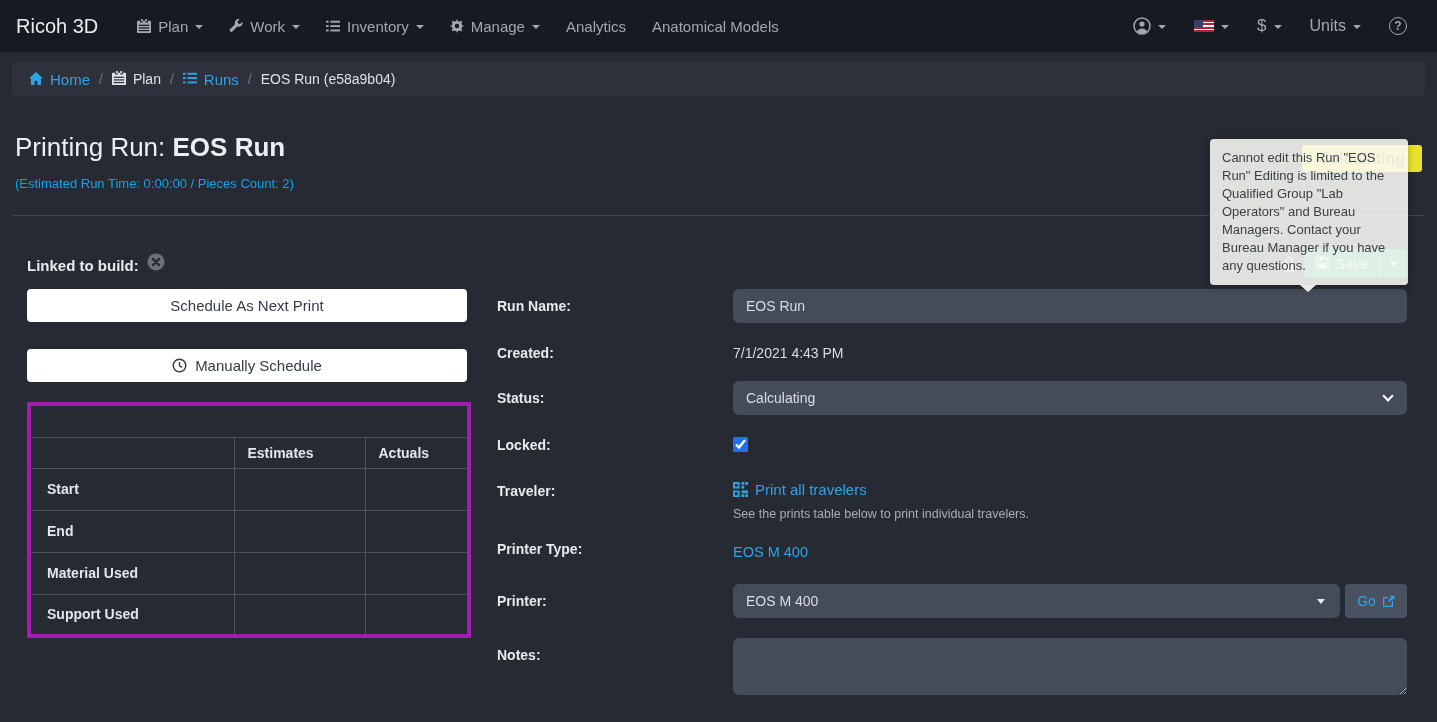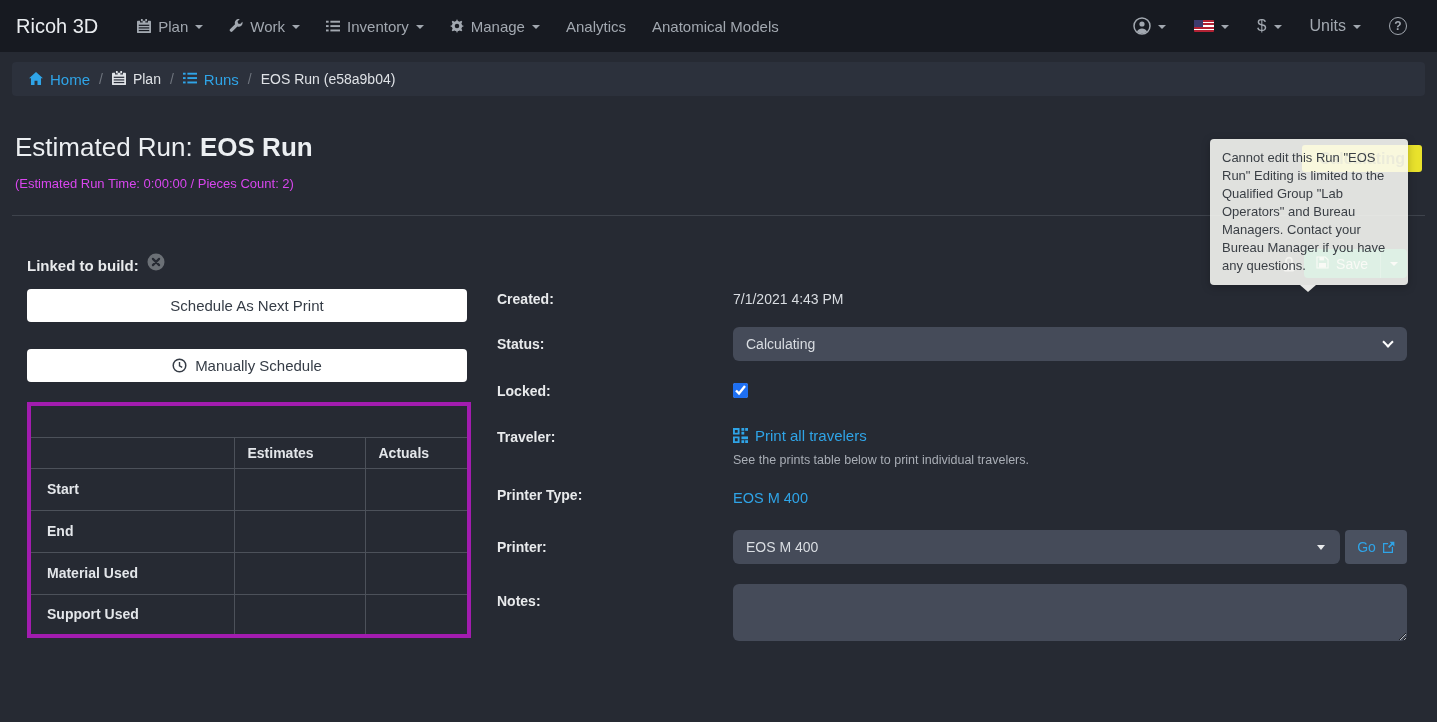--- a/index.html
+++ b/index.html
@@ -23,21 +23,21 @@
   
   .breadcrumb { margin:10px 12px 0; background:#2c313c; border-radius:4px; height:34px; display:flex; align-items:center; padding:0 17px; gap:9px; font-size:14px; }
   .crumb { display:flex; align-items:center; gap:7px; }
   .crumb.link { color:#2fa4e7; cursor:pointer; }
   .crumb.plain { color:#dfe2e6; }
   .crumb-sep { color:#6f757e; }
   
   .page-header { padding:0 15px; margin-top:36px; }
   .page-title { font-size:26px; font-weight:400; color:#eceff2; }
   .page-title b { font-weight:700; }
-  .page-subtitle { margin-top:13px; font-size:13px; color:#d946ef; }
+  .page-subtitle { margin-top:13px; font-size:13px; color:#0ea5e9; }
   .rule { border:0; border-top:1px solid #3e434c; margin:24px 12px 0; }
   
   .toolbar { margin-top:33px; padding:0 30px 0 27px; display:flex; align-items:center; }
   .linked { display:flex; align-items:flex-end; gap:8px; font-weight:bold; font-size:15px; }
   .toolbar-right { margin-left:auto; display:flex; align-items:center; gap:9px; }
   .lock-ind { color:#b9bec4; display:flex; }
   .save-split { display:flex; height:29px; }
   .save-main { background:#17a06a; color:#eef7f2; display:flex; align-items:center; gap:7px; padding:0 12px; font-size:14px; border-radius:4px 0 0 4px; cursor:pointer; }
   .save-caret { background:#17a06a; width:27px; border-left:1px solid rgba(255,255,255,.28); border-radius:0 4px 4px 0; display:flex; align-items:center; justify-content:center; cursor:pointer; }
   .save-caret i { width:0;height:0;border-left:4px solid transparent;border-right:4px solid transparent;border-top:4px solid #fff; }
@@ -199,21 +199,21 @@
           <rect y="12" width="3" height="2.2"></rect>
           <rect x="5" y="12" width="11" height="2.2"></rect>
         </svg></span>
     <span>Runs</span>
   </span>
   <span class="crumb-sep">/</span>
   <span class="crumb plain">EOS Run (e58a9b04)</span>
 </div>
 
 <div class="page-header">
-  <div class="page-title"><span>Estimated Run: </span><b>EOS Run</b></div>
+  <div class="page-title"><span>Printing Run: </span><b>EOS Run</b></div>
   <div class="page-subtitle">(Estimated Run Time: 0:00:00 / Pieces Count: 2)</div>
 </div>
 <hr class="rule">
 
 <div class="status-badge">Calculating</div>
 
 <div class="tooltip">Cannot edit this Run "EOS Run" Editing is limited to the Qualified Group "Lab Operators" and Bureau Managers. Contact your Bureau Manager if you have any questions.</div>
 
 <div class="toolbar">
   <div class="linked">
@@ -296,20 +296,24 @@
         <td class="rl">Support Used</td>
         <td></td>
         <td></td>
       </tr>
     </tbody>
       </table>
   </div>
 
   <div class="right-col">
 
+    <div class="form-row">
+      <div class="form-label mid">Run Name:</div>
+      <div class="form-ctrl"><input class="txt-input" type="text" value="EOS Run" style=""></div>
+    </div>
 
     <div class="form-row">
       <div class="form-label">Created:</div>
       <div class="form-ctrl">
           <div class="static-val">7/1/2021 4:43 PM</div>
         </div>
     </div>
 
     <div class="form-row">
       <div class="form-label mid">Status:</div>

